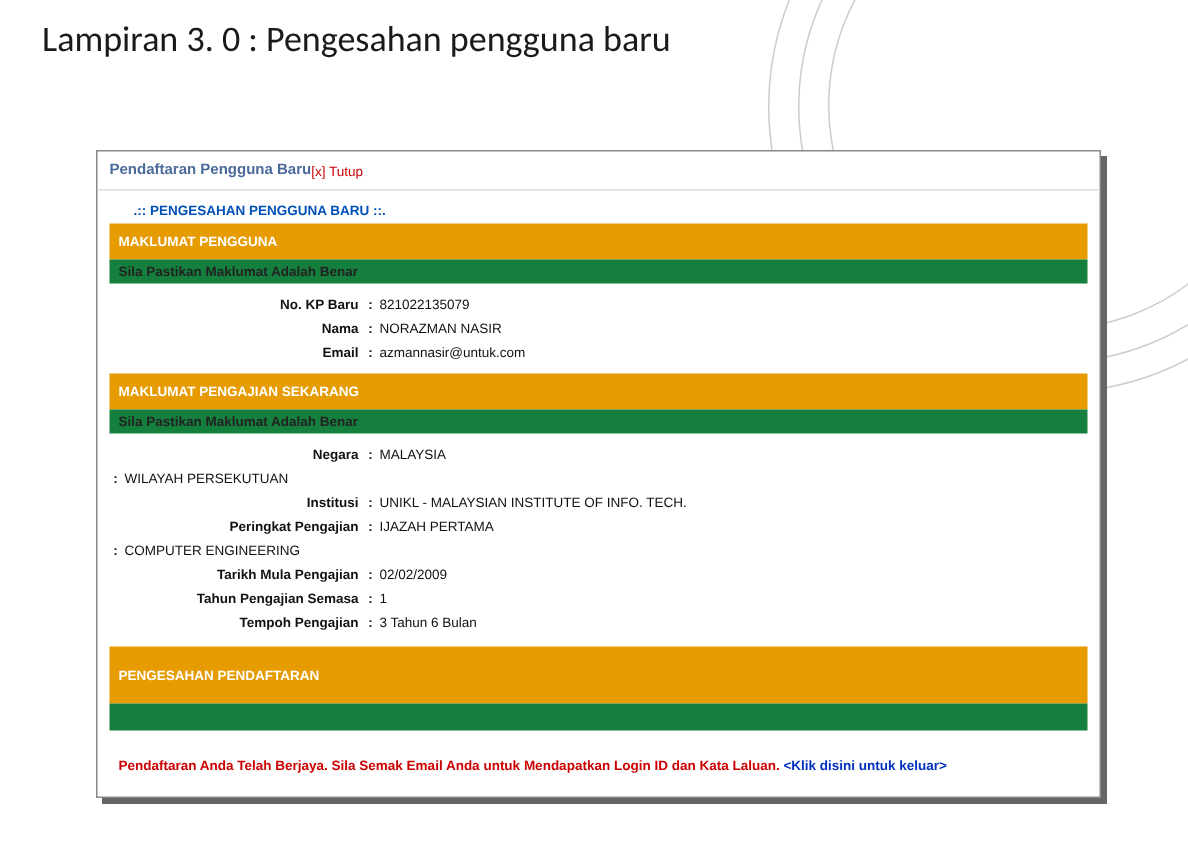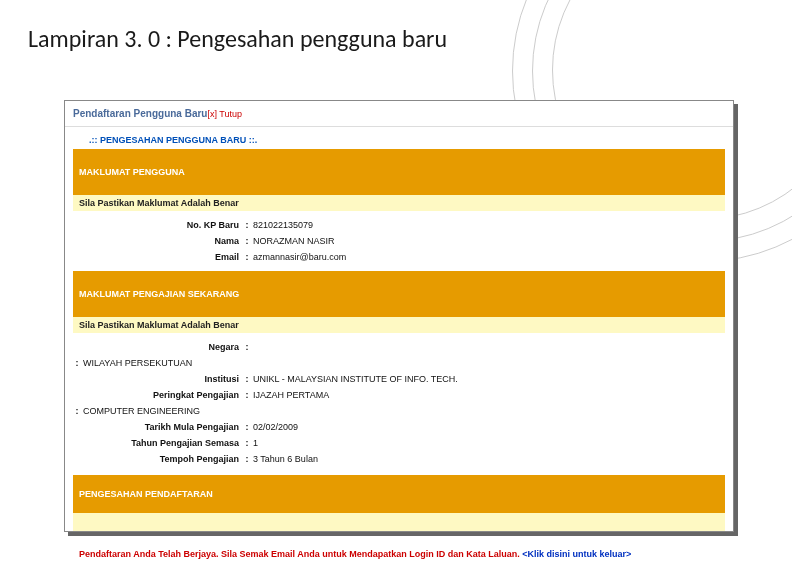--- a/index.html
+++ b/index.html
@@ -36,21 +36,21 @@
   }
   .bg-circles .c3 {
     position: absolute;
     width: 300px; height: 300px;
     top: 40px; left: 40px;
     border: 1px solid #ccc;
     border-radius: 50%;
   }
   .slide-title {
     position: absolute;
-    top: 24px;
+    top: 12px;
     left: 28px;
     font-family: Calibri, sans-serif;
     font-size: 24px;
     color: #1a1a1a;
   }
   .window-shadow {
     position: absolute;
     top: 104px;
     left: 68px;
     width: 670px;
@@ -93,24 +93,24 @@
     font-weight: bold;
     font-size: 9px;
     padding: 4px 2px 4px 2px;
     margin-left: 14px;
   }
   .section-bar {
     background: #e69b00;
     color: #fff;
     font-size: 9px;
     font-weight: bold;
-    padding: 18px 6px;
+    padding: 7px 6px;
   }
   .sub-bar {
-    background: #fef9c3;
+    background: #15803d;
     color: #222;
     font-size: 9px;
     font-weight: bold;
     padding: 3px 6px;
   }
   .field-rows {
     padding: 6px 0;
   }
   .field-row {
     display: flex;
@@ -191,30 +191,31 @@
         <div class="field-value">821022135079</div>
       </div>
       <div class="field-row">
         <div class="field-label">Nama</div>
         <div class="field-sep">:</div>
         <div class="field-value">NORAZMAN NASIR</div>
       </div>
       <div class="field-row">
         <div class="field-label">Email</div>
         <div class="field-sep">:</div>
-        <div class="field-value">azmannasir@baru.com</div>
+        <div class="field-value">azmannasir@untuk.com</div>
       </div>
     </div>
 
     <div class="section-bar">MAKLUMAT PENGAJIAN SEKARANG</div>
     <div class="sub-bar">Sila Pastikan Maklumat Adalah Benar</div>
     <div class="field-rows">
       <div class="field-row">
         <div class="field-label">Negara</div>
         <div class="field-sep">:</div>
+        <div class="field-value">MALAYSIA</div>
       </div>
       <div class="field-row">
         <div class="field-sep">:</div>
         <div class="field-value">WILAYAH PERSEKUTUAN</div>
       </div>
       <div class="field-row">
         <div class="field-label">Institusi</div>
         <div class="field-sep">:</div>
         <div class="field-value">UNIKL - MALAYSIAN INSTITUTE OF INFO. TECH.</div>
       </div>

